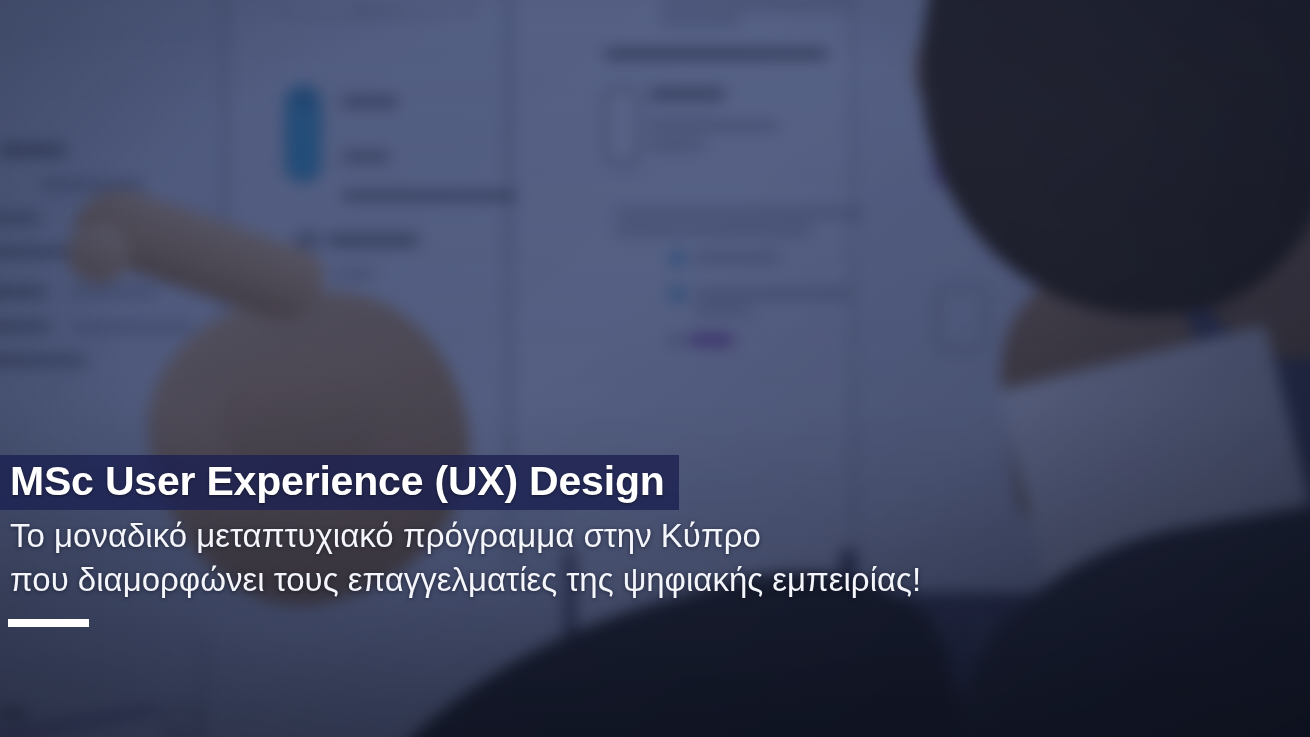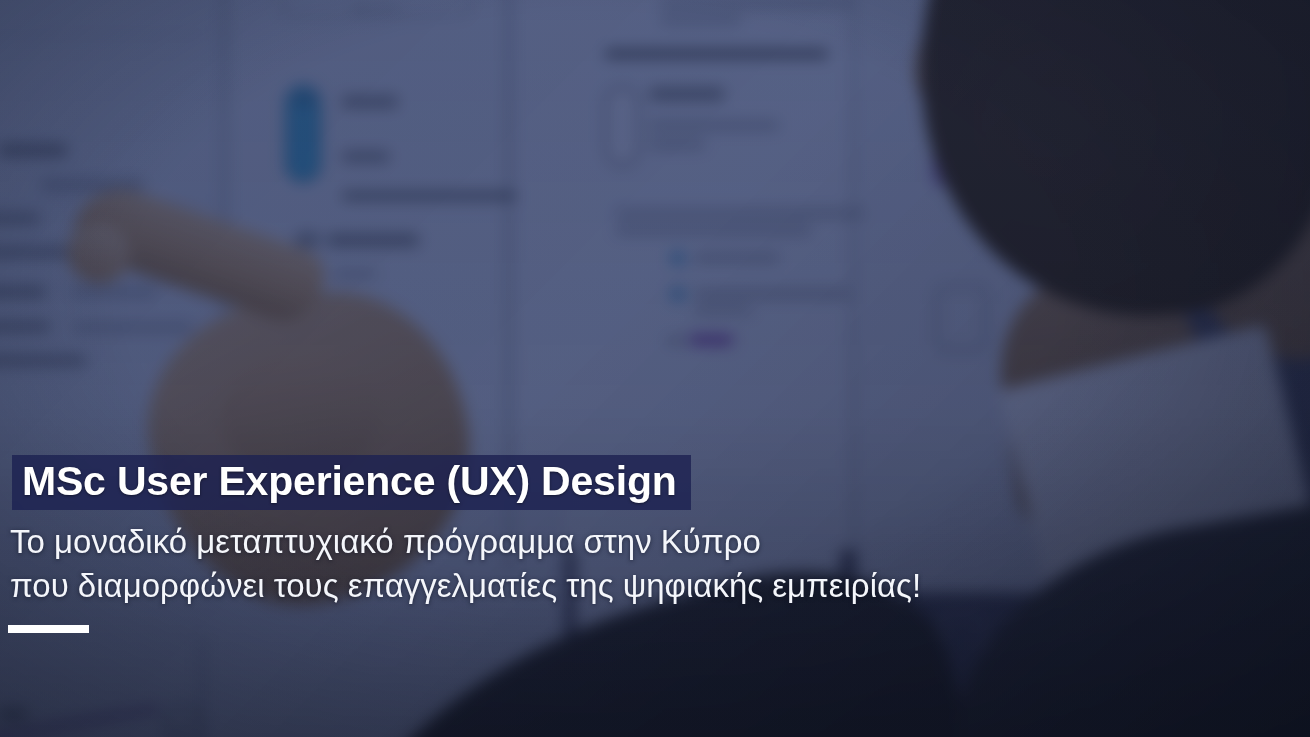--- a/index.html
+++ b/index.html
@@ -179,30 +179,29 @@
   }
 
   
   #copy{
     position:absolute; left:0; top:455px; width:100%;
   }
   #title-wrap{
     display:inline-block;
     background:rgba(29,34,82,.82);
     padding:6px 14px 8px 10px;
-    margin-left:12px;
   }
   #title{
     font-size:41px; font-weight:bold; color:#ffffff;
     letter-spacing:-.2px; line-height:1.0;
     text-shadow:0 1px 3px rgba(0,0,0,.45);
     white-space:nowrap;
   }
   #subtitle{
-    margin-top:10px; padding-left:10px;
+    margin-top:4px; padding-left:10px;
     font-size:33px; color:#f4f6fb; line-height:1.32;
     text-shadow:0 1px 4px rgba(10,14,30,.6);
     white-space:pre-line;
   }
   #rule{
     margin-top:18px; margin-left:8px;
     width:81px; height:8px; background:#ffffff;
   }
 </style>
 </head>

